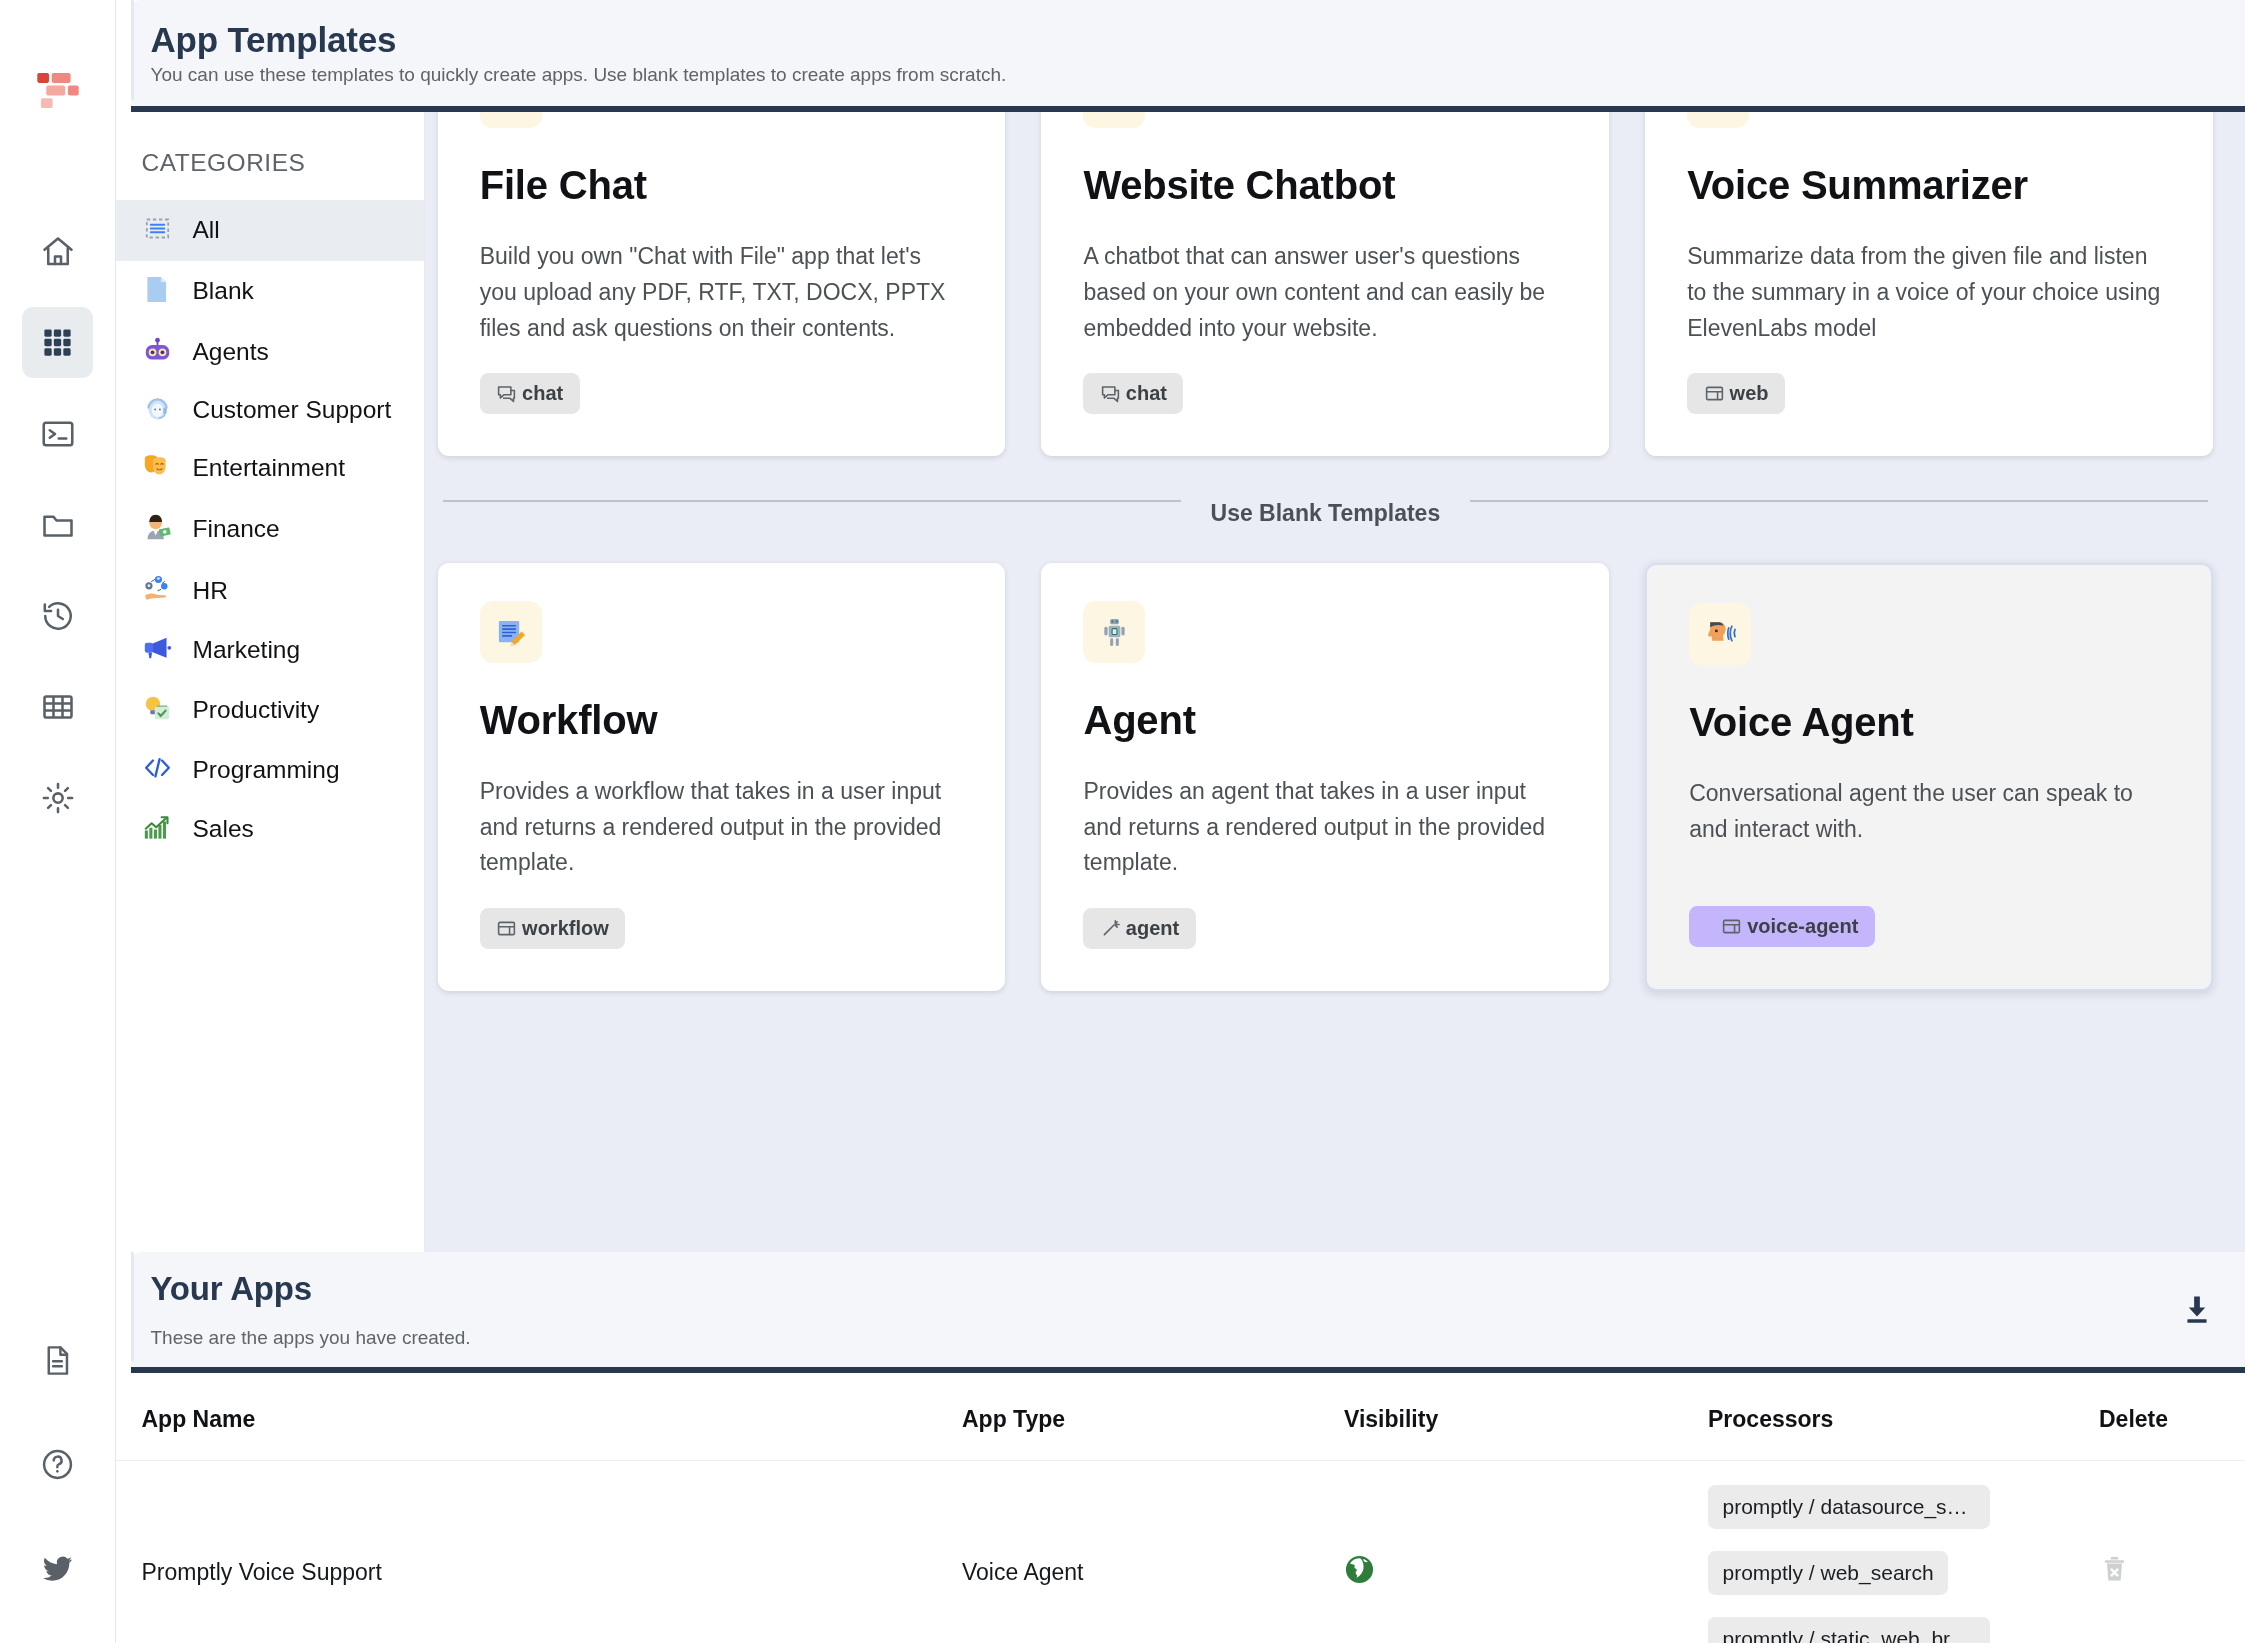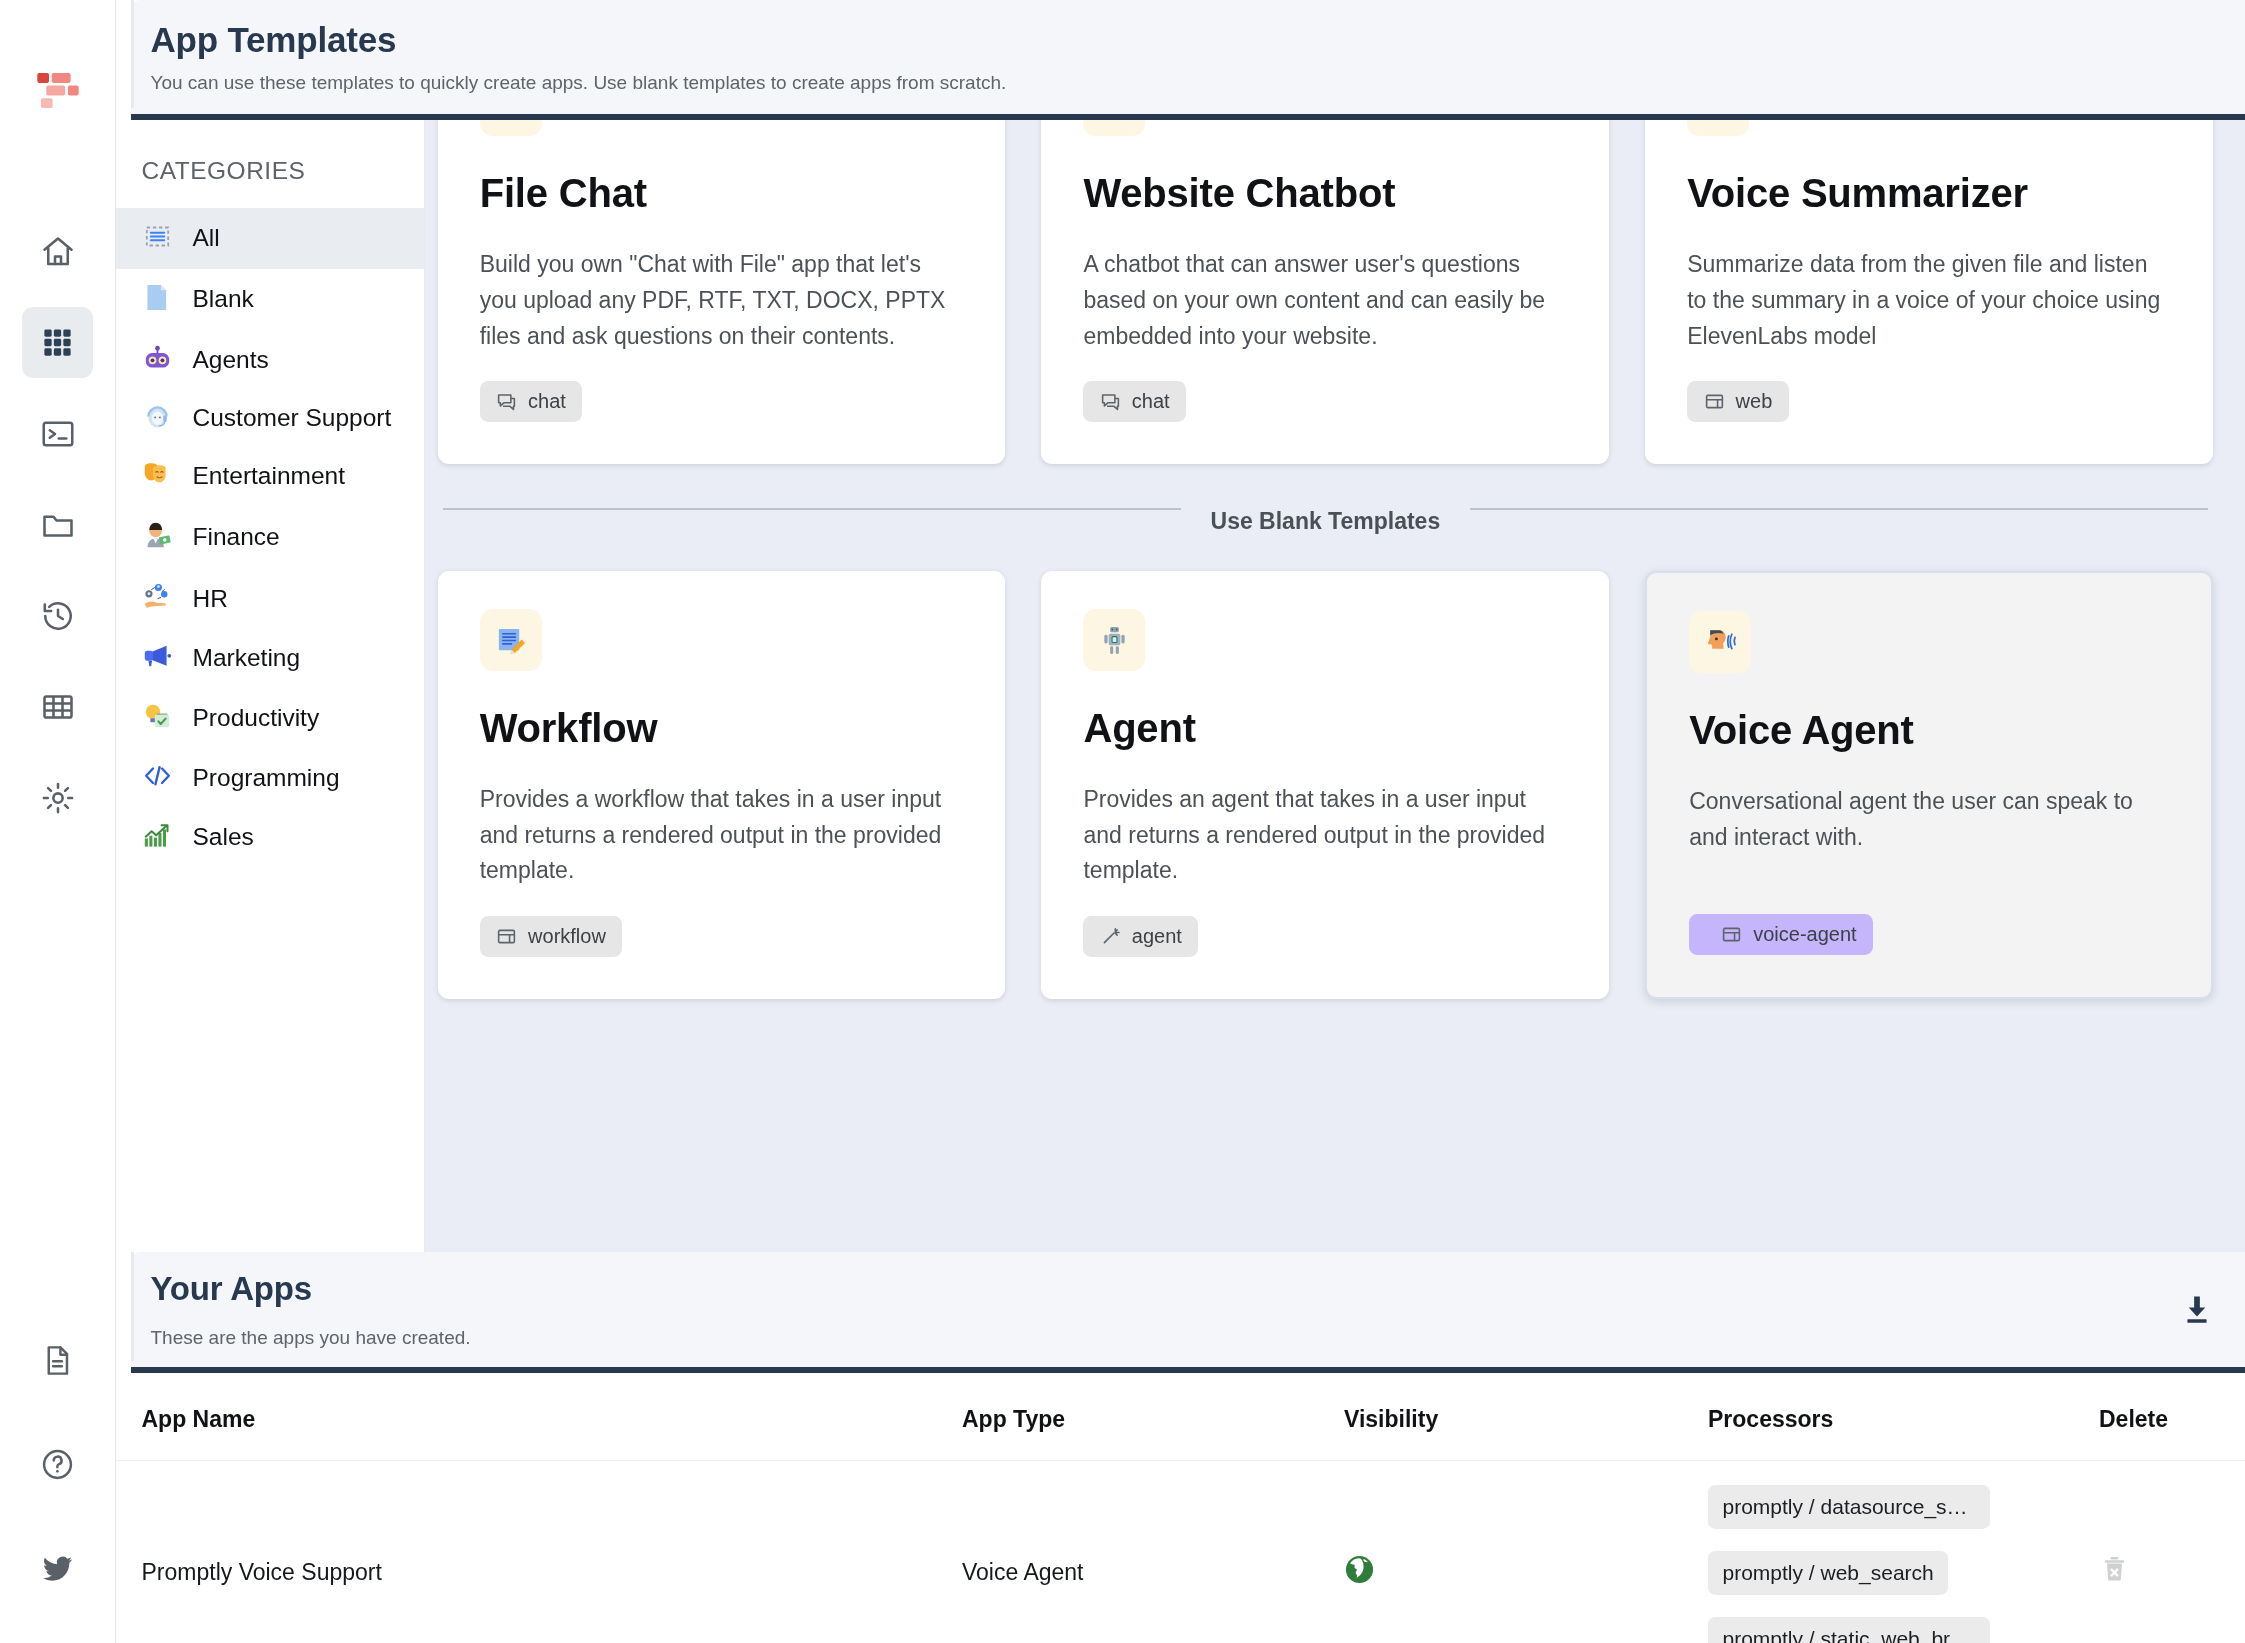--- a/index.html
+++ b/index.html
@@ -52,21 +52,21 @@
     margin-left: 14.5px;
     position: relative;
   }
   .panel-head:before{
     content:""; position:absolute; left:0; top:0; bottom:6.4px; width:3.6px; background:#e5e9f1;
   }
   .panel-title {
     font-size: 35px; font-weight: bold; color: #27384f;
     letter-spacing: -0.2px; line-height: 1.15;
   }
-  .panel-sub { font-size: 19px; color: #5e6469; margin-top: 12px; }
+  .panel-sub { font-size: 19px; color: #5e6469; margin-top: 4px; }
 
   .templates-body { flex: 1 1 auto; display: flex; min-height: 0; background:#ffffff;}
 
   
   .cats {
     width: 309px; flex: 0 0 309px;
     background: #ffffff;
     border-right: 1.8px solid #e8eaee;
     padding-top: 16.4px;
     overflow: hidden;
@@ -116,23 +116,23 @@
     background: #fdf6e3;
     display: flex; align-items: center; justify-content: center;
     font-size: 33px; line-height: 1;
     margin-bottom: 35px;
   }
   .tcard.selected .tcard-icon { background: #fdf6e3; }
   .tcard-title { font-size: 40px; font-weight: bold; color: #111215; margin-bottom: 31px; letter-spacing:-0.2px;}
   .tcard-desc { font-size: 23px; line-height: 1.55; color: #4c5156; flex: 1 1 auto; }
   .tcard-tags { margin-top: 27px; display: flex; gap: 12.7px; }
   .chip {
-    display: inline-flex; align-items: center; gap: 11px;
+    display: inline-flex; align-items: center; gap: 5px;
     background: #e6e6e6; border-radius: 8.2px;
-    padding: 9px 16.4px; font-size: 20px; font-weight: normal; color: #3c4146;
+    padding: 9px 16.4px; font-size: 20px; font-weight: bold; color: #3c4146;
   }
   .tcard.selected .chip { background: #c4b5fd; padding-left: 32px; }
   .chip svg { display:block; }
 
   
   .row-top { margin-top: -84px; }
 
   .divider-row {
     display: flex; align-items: flex-start; gap: 30px;
     padding: 44px 5.5px 36px 5.5px;

